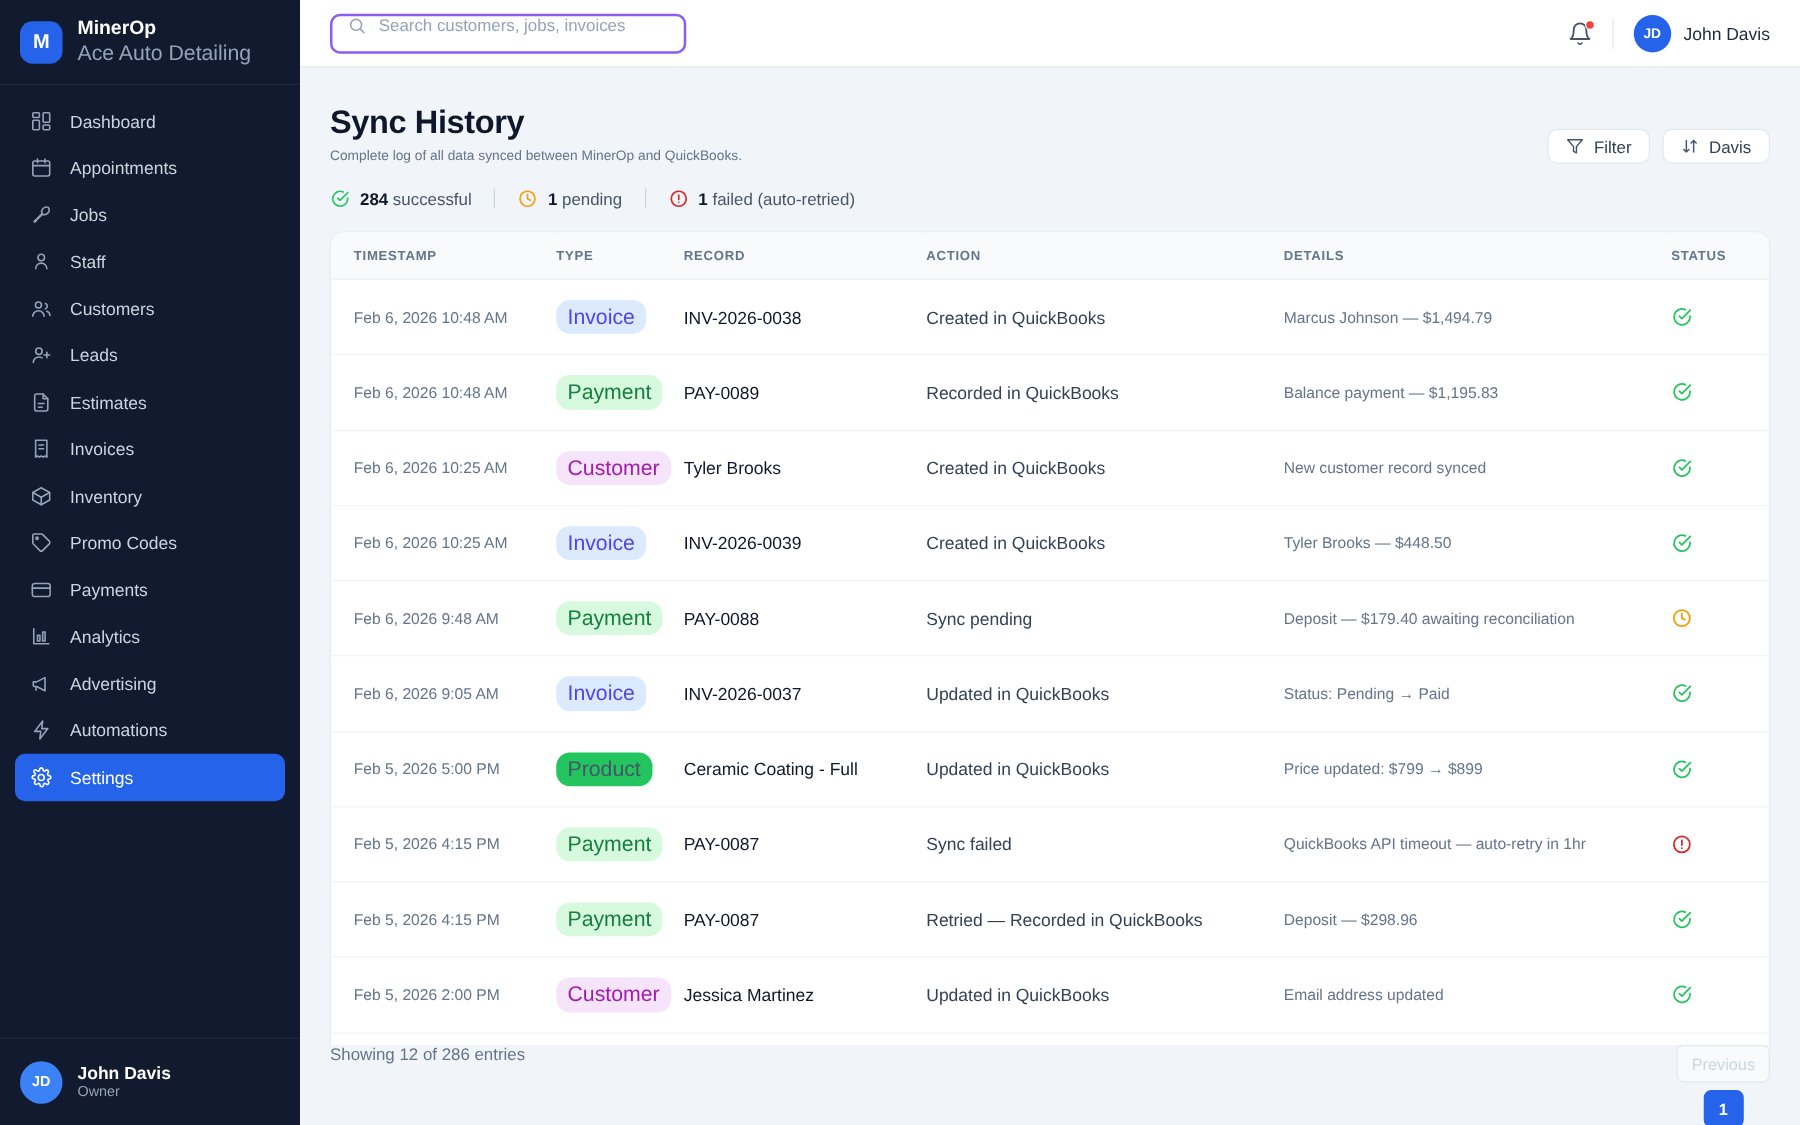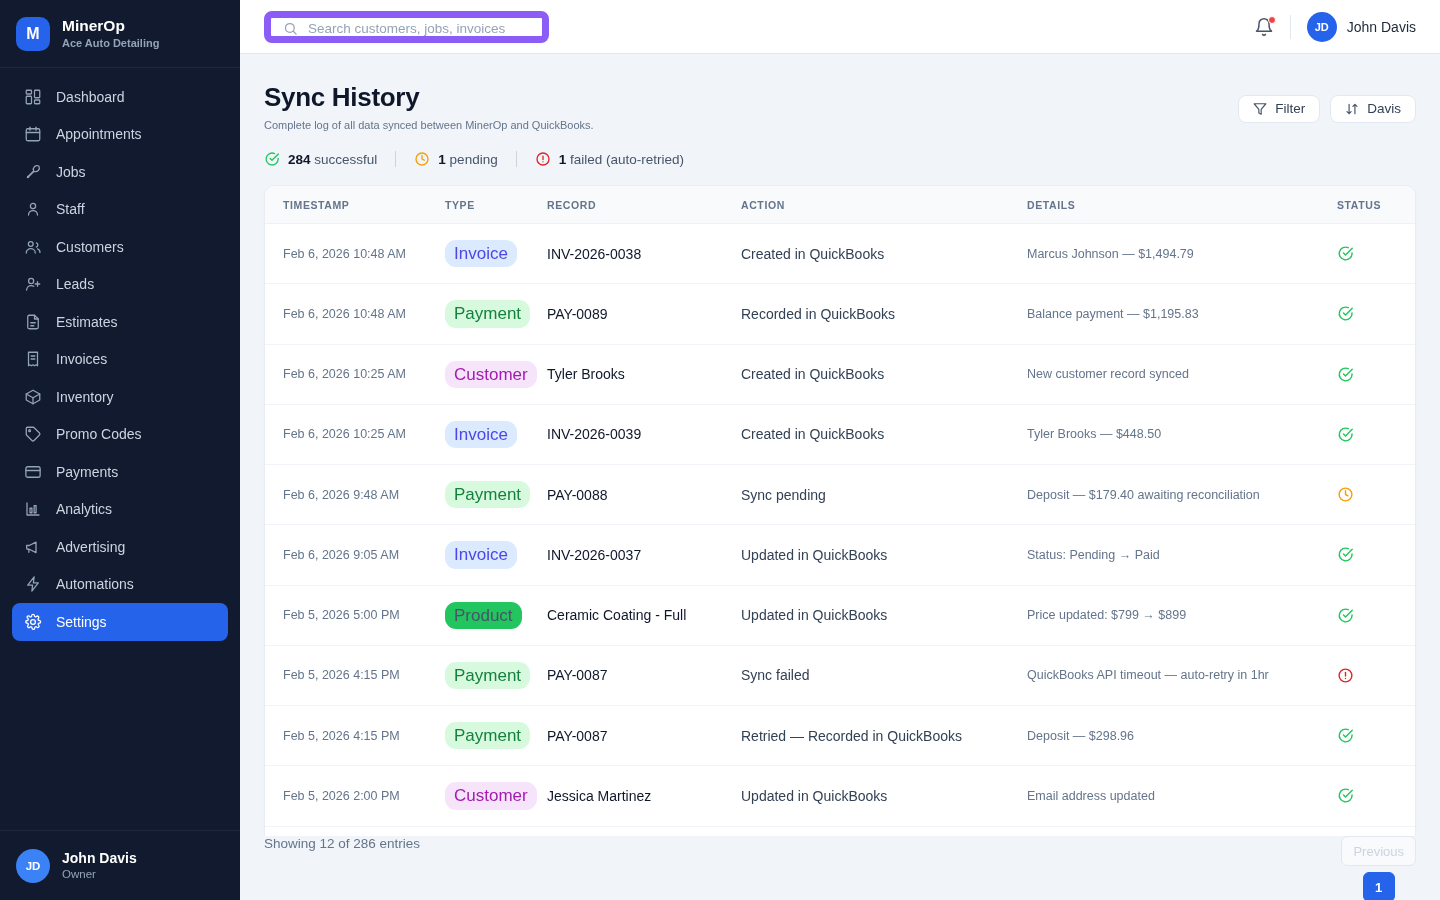--- a/index.html
+++ b/index.html
@@ -25,21 +25,21 @@
   }
   .brand-badge {
     width: 34px; height: 34px; border-radius: 10px;
     background: #2563eb; color: #fff;
     font-size: 16px; font-weight: bold;
     display: flex; align-items: center; justify-content: center;
     flex: 0 0 34px;
   }
   .brand-text { display: flex; flex-direction: column; line-height: 1.2; }
   .brand-name { color: #ffffff; font-size: 15.5px; font-weight: bold; }
-  .brand-sub { color: #94a3b8; font-size: 11px; margin-top: 1px; font-weight: bold; }
+  .brand-sub { color: #94a3b8; font-size: 17px; margin-top: 1px; }
 
   .nav { padding: 10px 12px 0 12px; flex: 1 1 auto; }
   .nav-item {
     display: flex; align-items: center; gap: 14px;
     height: 37.5px; padding: 0 12px;
     border-radius: 8px;
     color: #cbd5e1; font-size: 14px;
     cursor: pointer;
   }
   .nav-item .ico { width: 18px; height: 18px; flex: 0 0 18px; display: block; color: #94a3b8; }
@@ -64,23 +64,23 @@
 
   
   .main { flex: 1 1 auto; height: 900px; display: flex; flex-direction: column; background: #f1f5f9; }
 
   .topbar {
     height: 54px; background: #ffffff; border-bottom: 1px solid #e2e8f0;
     display: flex; align-items: center; justify-content: space-between;
     padding: 0 24px; flex: 0 0 54px;
   }
   .search-box {
-    display: flex; align-items: flex-end; gap: 10px;
+    display: flex; align-items: flex-start; gap: 10px;
     width: 285px; height: 32px;
-    border: 7px solid #8b5cf6; border-radius: 8px;
+    border: 2px solid #8b5cf6; border-radius: 8px;
     padding: 0 12px; background: #fff;
   }
   .search-box input {
     border: none; outline: none; flex: 1 1 auto;
     font-family: "Liberation Sans", sans-serif;
     font-size: 13.5px; color: #334155; background: transparent;
   }
   .search-box input::placeholder { color: #94a3b8; }
   .top-right { display: flex; align-items: center; gap: 16px; }
   .bell-wrap { position: relative; width: 20px; height: 20px; cursor: pointer; }
@@ -93,21 +93,21 @@
   .top-user { display: flex; align-items: center; gap: 10px; cursor: pointer; }
   .top-avatar {
     width: 30px; height: 30px; border-radius: 50%;
     background: #2563eb; color: #fff; font-size: 11px; font-weight: bold;
     display: flex; align-items: center; justify-content: center;
   }
   .top-user-name { font-size: 14px; color: #1e293b; }
 
   .content { flex: 1 1 auto; padding: 28px 24px 0 24px; overflow: hidden; }
 
-  .page-head { display: flex; justify-content: space-between; align-items: center; }
+  .page-head { display: flex; justify-content: space-between; align-items: flex-end; }
   .page-title { font-size: 26px; font-weight: bold; color: #0f172a; letter-spacing: -0.3px; }
   .page-sub { font-size: 11px; color: #64748b; margin-top: 6px; }
   .head-actions { display: flex; gap: 10px; margin-top: 4px; }
   .btn {
     display: flex; align-items: center; gap: 8px;
     height: 28px; padding: 0 14px;
     background: #fff; border: 1px solid #e2e8f0; border-radius: 8px;
     font-size: 13.5px; color: #334155; cursor: pointer;
     font-family: "Liberation Sans", sans-serif;
   }

